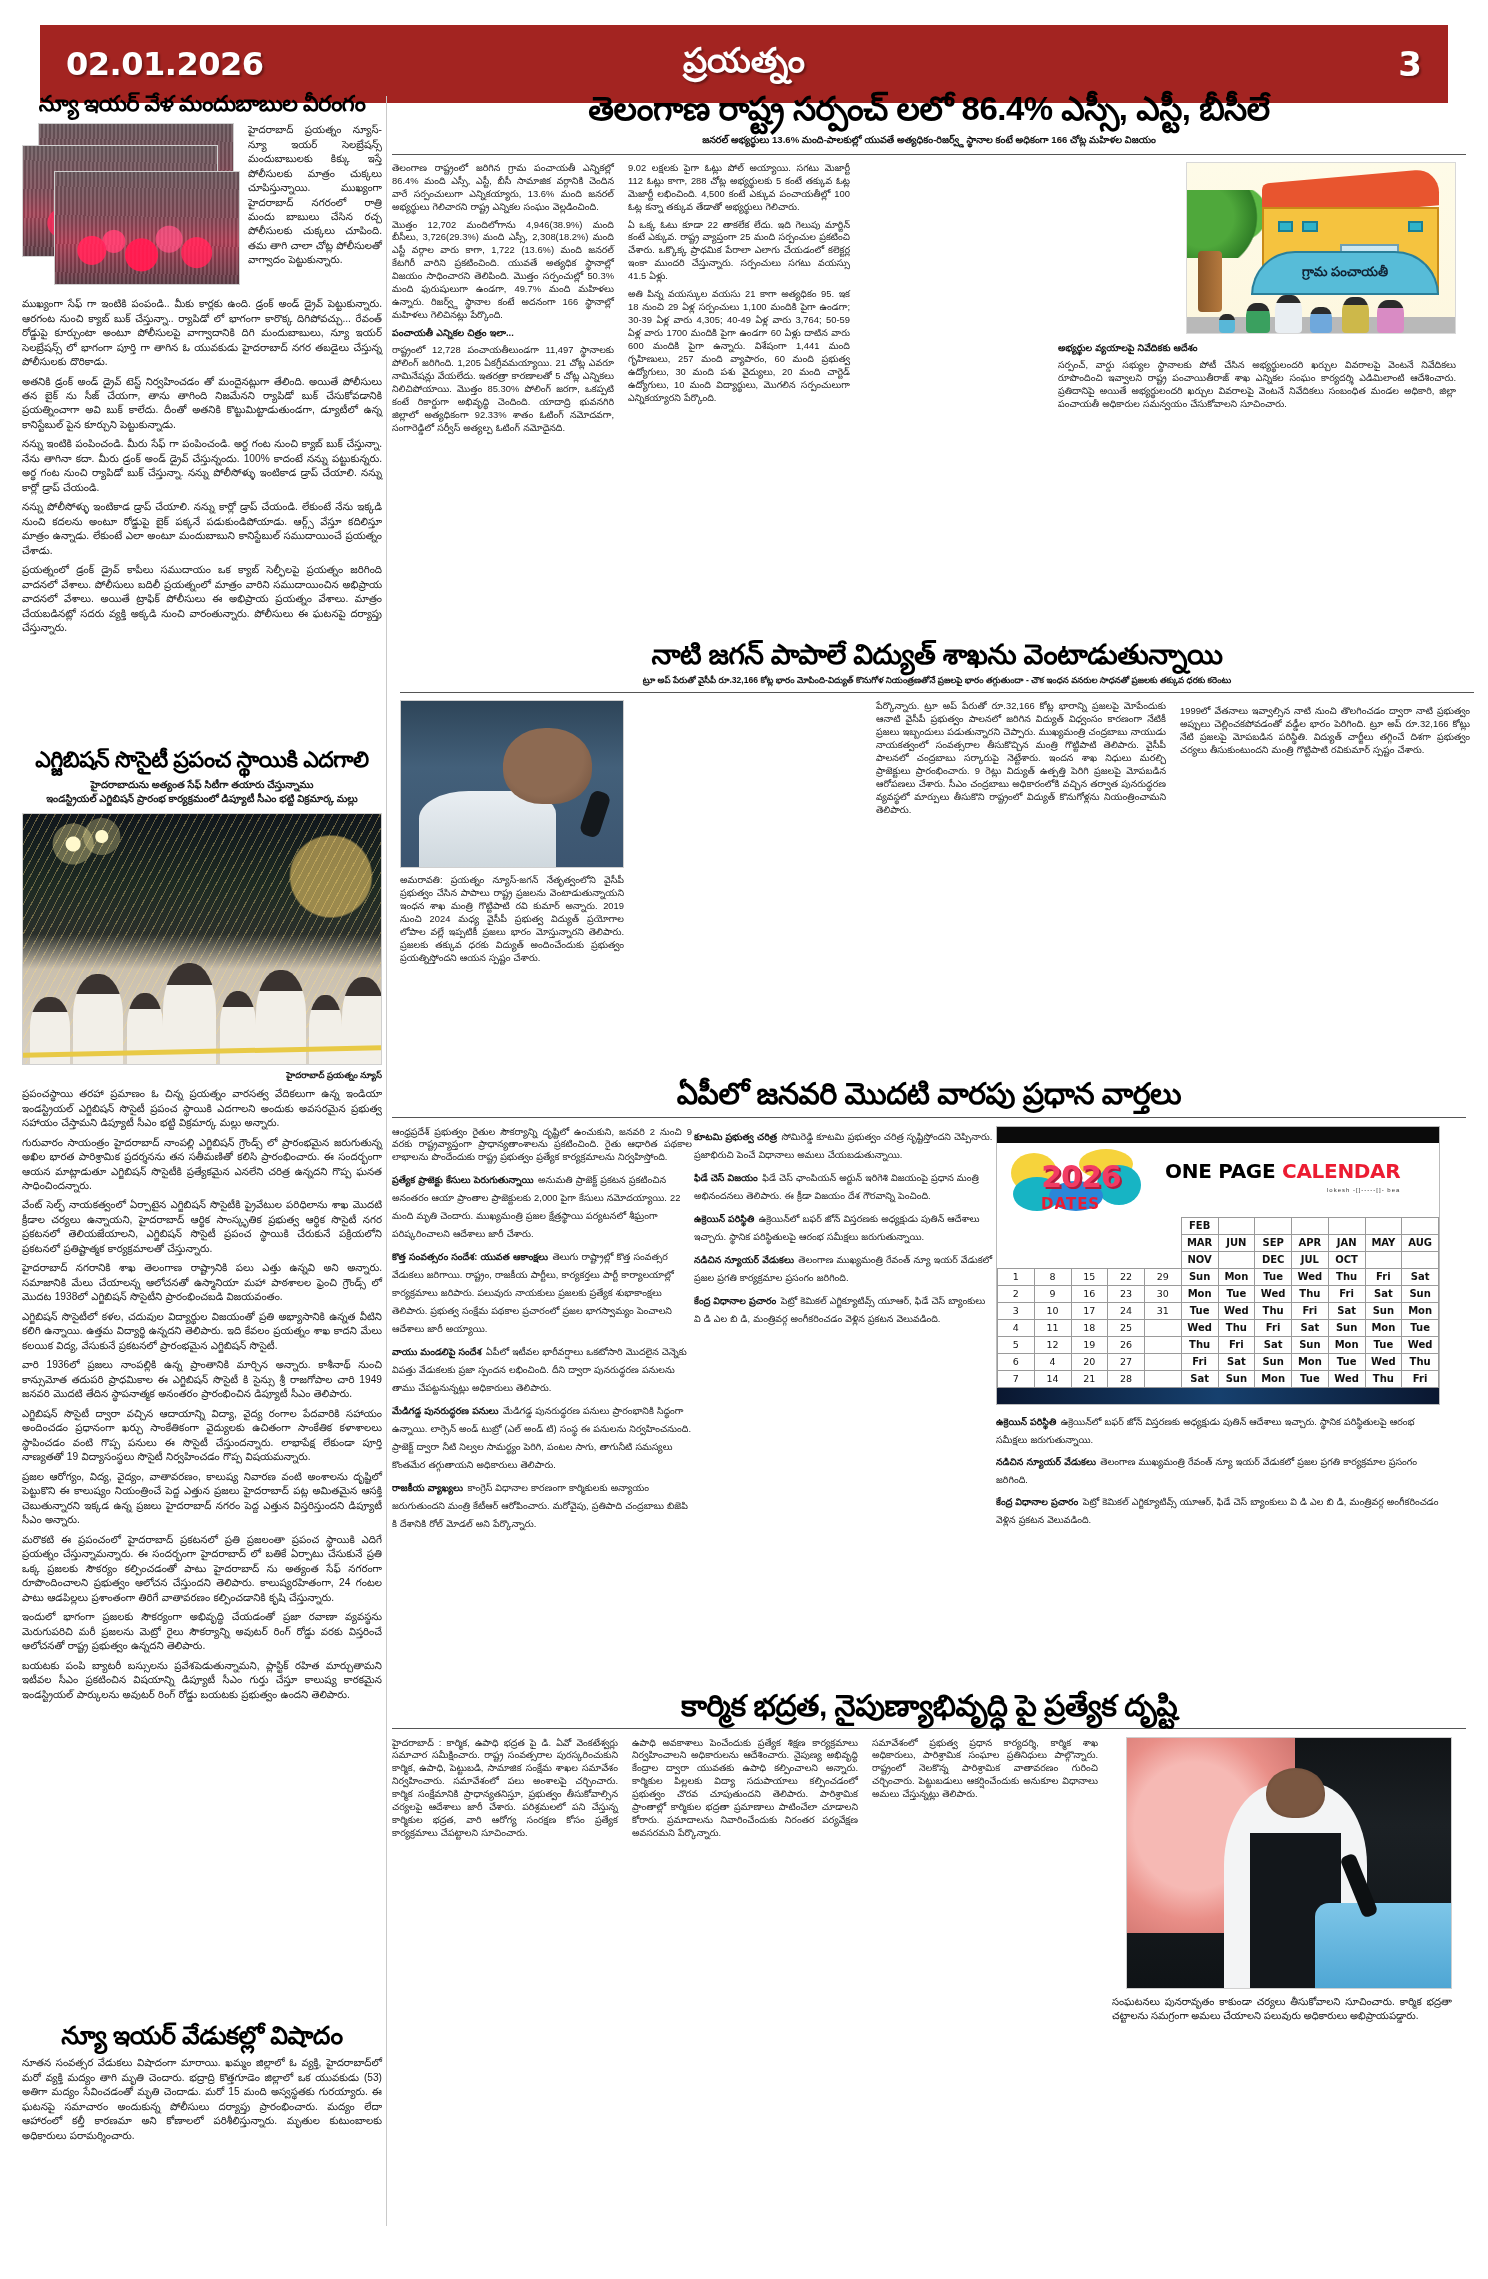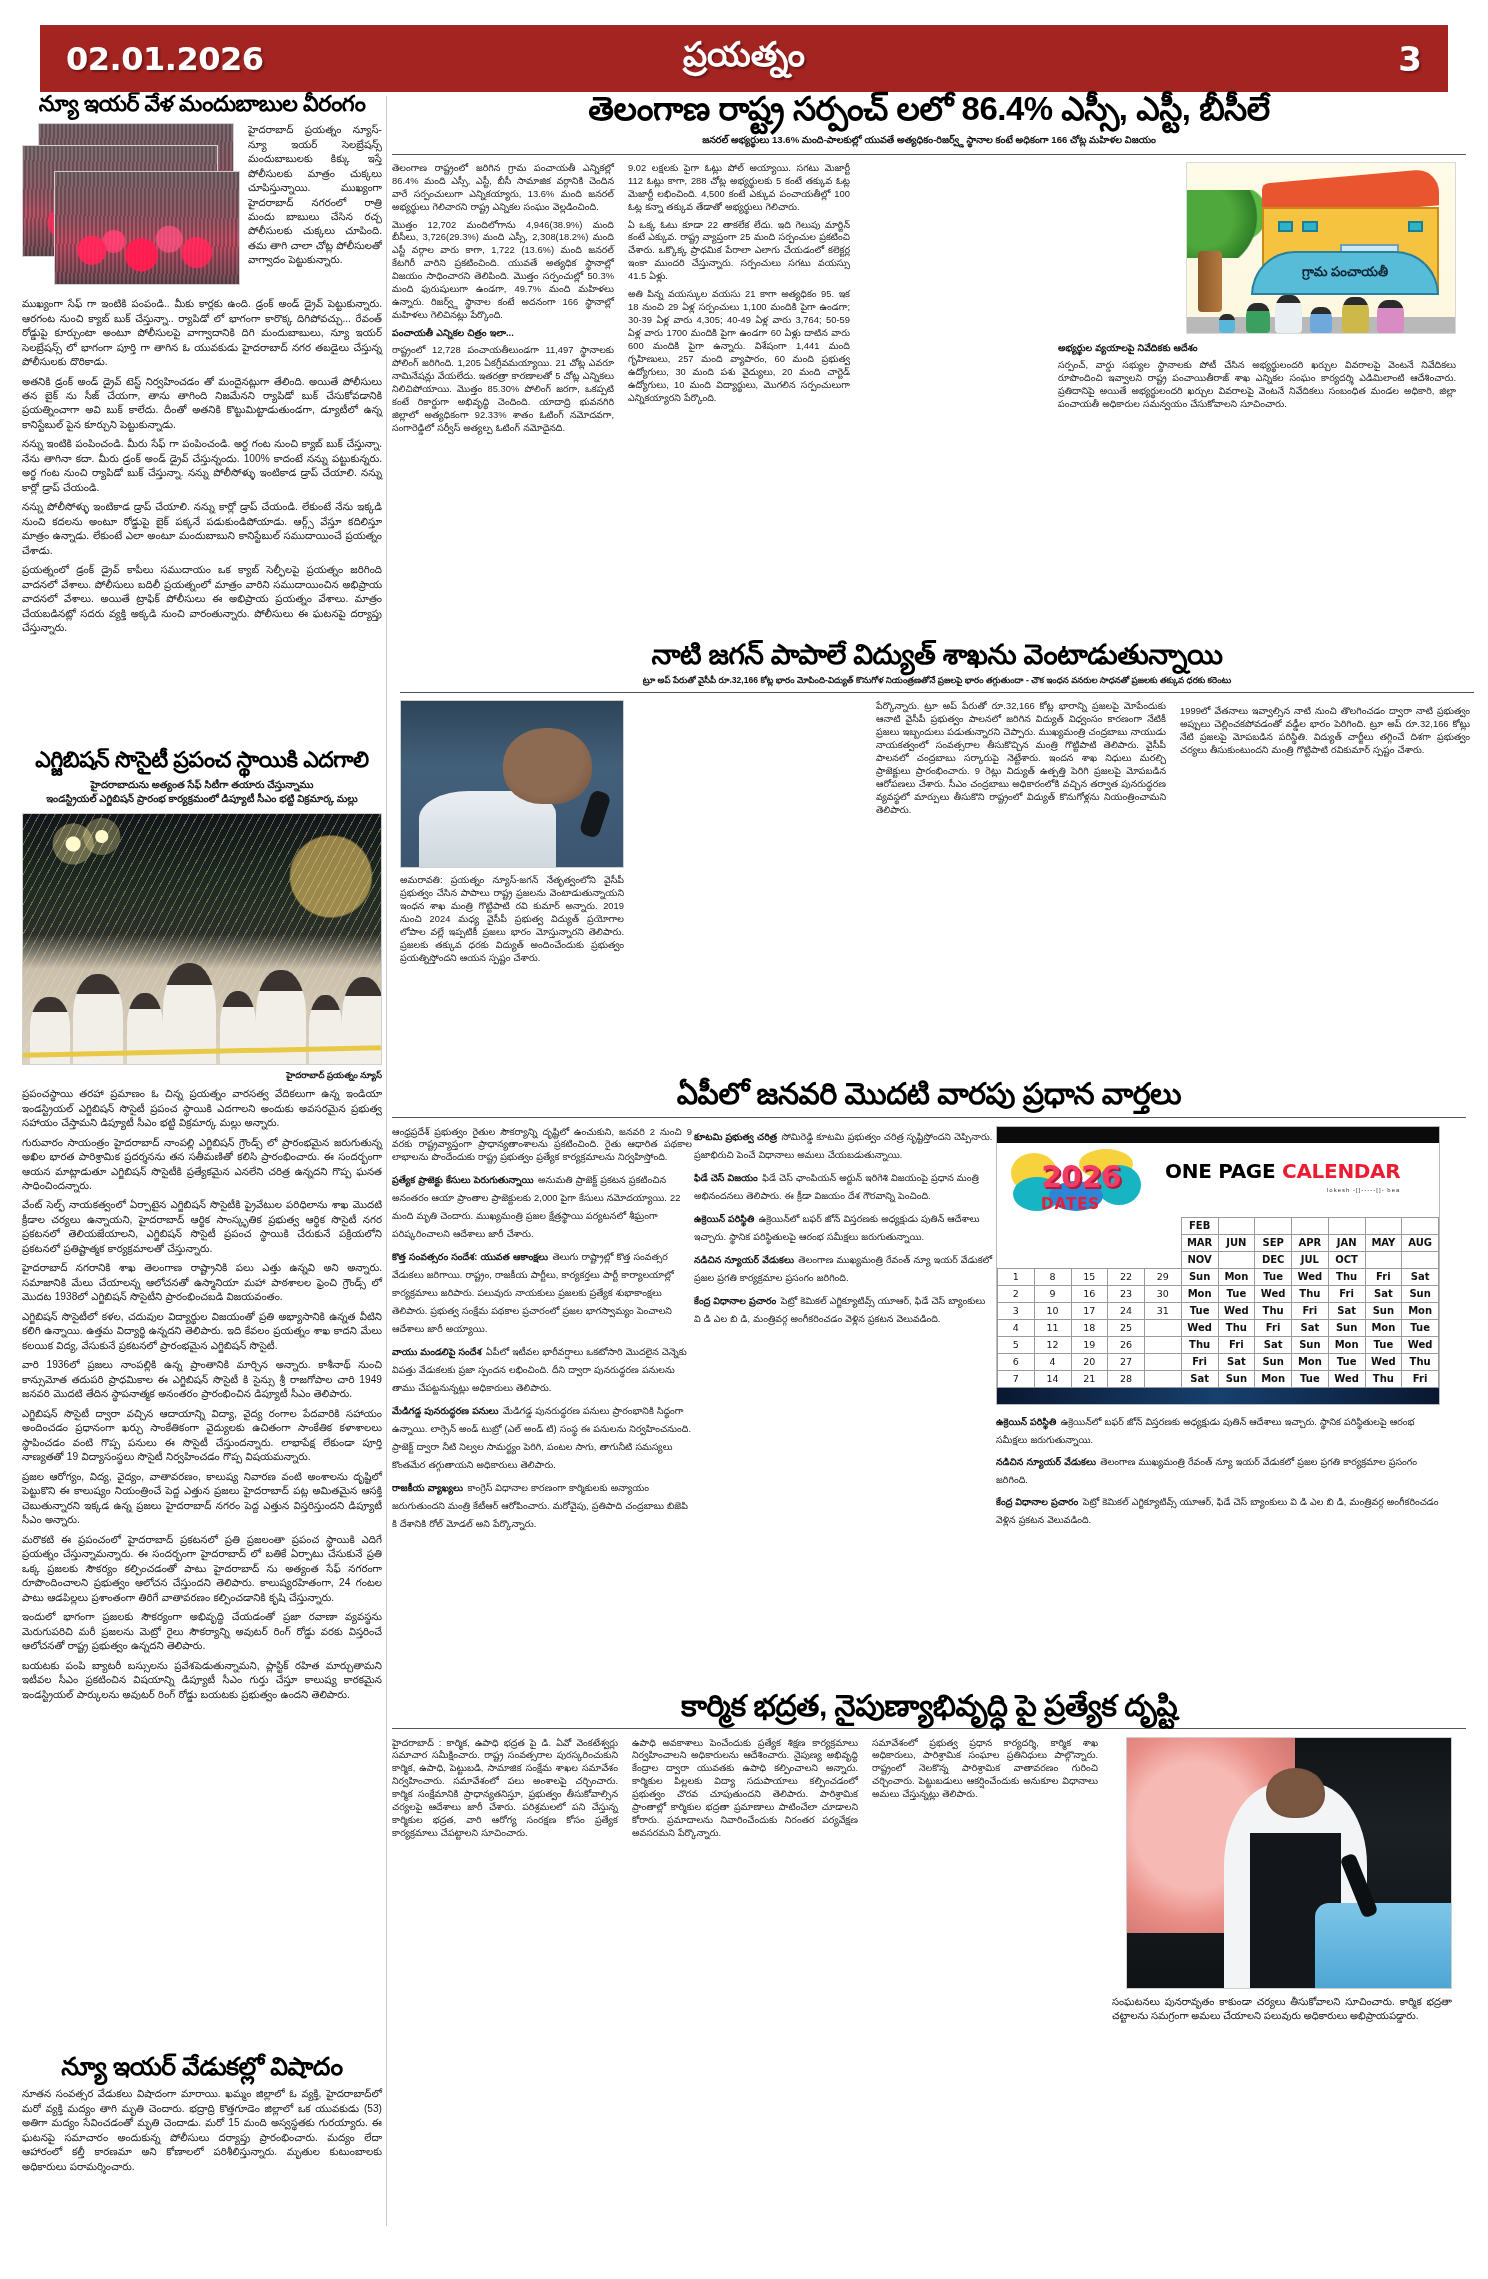--- a/index.html
+++ b/index.html
@@ -10,21 +10,21 @@
   }
   .page{
     position:relative;
     width:1488px; height:2279px;
     background:#fff;
     overflow:hidden;
   }
 
   
   .masthead{
-    position:absolute; left:40px; top:25px; width:1408px; height:67px;
+    position:absolute; left:40px; top:25px; width:1408px; height:78px;
     background:#a32421;
     display:flex; align-items:center; justify-content:space-between;
     padding:0 26px;
   }
   .masthead .date{
     color:#fff; font-size:32px; font-weight:bold; letter-spacing:-0.5px;
     text-shadow:2px 2px 2px rgba(0,0,0,.35);
     font-family:"DejaVu Sans", sans-serif;
   }
   .masthead .title{
@@ -614,18 +614,18 @@
           <div class="head"></div>
           <div class="podium"></div>
           <div class="mic2"></div>
         </div>
         <div class="caption tel" style="margin-top:6px;">సంఘటనలు పునరావృతం కాకుండా చర్యలు తీసుకోవాలని సూచించారు. కార్మిక భద్రతా చట్టాలను సమగ్రంగా అమలు చేయాలని పలువురు అధికారులు అభిప్రాయపడ్డారు.</div>
       </div>
     </div>
   </div>
 
   <div class="col" style="left:22px; top:2022px; width:360px;">
-    <div class="hl tel" style="font-size:25px; text-align:center;margin-top:31px;">న్యూ ఇయర్ వేడుకల్లో విషాదం</div>
+    <div class="hl tel" style="font-size:25px; text-align:center;">న్యూ ఇయర్ వేడుకల్లో విషాదం</div>
     <div class="body-txt tel" style="margin-top:8px;">నూతన సంవత్సర వేడుకలు విషాదంగా మారాయి. ఖమ్మం జిల్లాలో ఓ వ్యక్తి, హైదరాబాద్‌లో మరో వ్యక్తి మద్యం తాగి మృతి చెందారు. భద్రాద్రి కొత్తగూడెం జిల్లాలో ఒక యువకుడు (53) అతిగా మద్యం సేవించడంతో మృతి చెందాడు. మరో 15 మంది అస్వస్థతకు గురయ్యారు. ఈ ఘటనపై సమాచారం అందుకున్న పోలీసులు దర్యాప్తు ప్రారంభించారు. మద్యం లేదా ఆహారంలో కల్తీ కారణమా అని కోణాలలో పరిశీలిస్తున్నారు. మృతుల కుటుంబాలకు అధికారులు పరామర్శించారు.</div>
   </div>
 
   <div class="divider-v" style="left:386px; top:96px; height:2130px;"></div>
 </div>
 
 </body></html>

